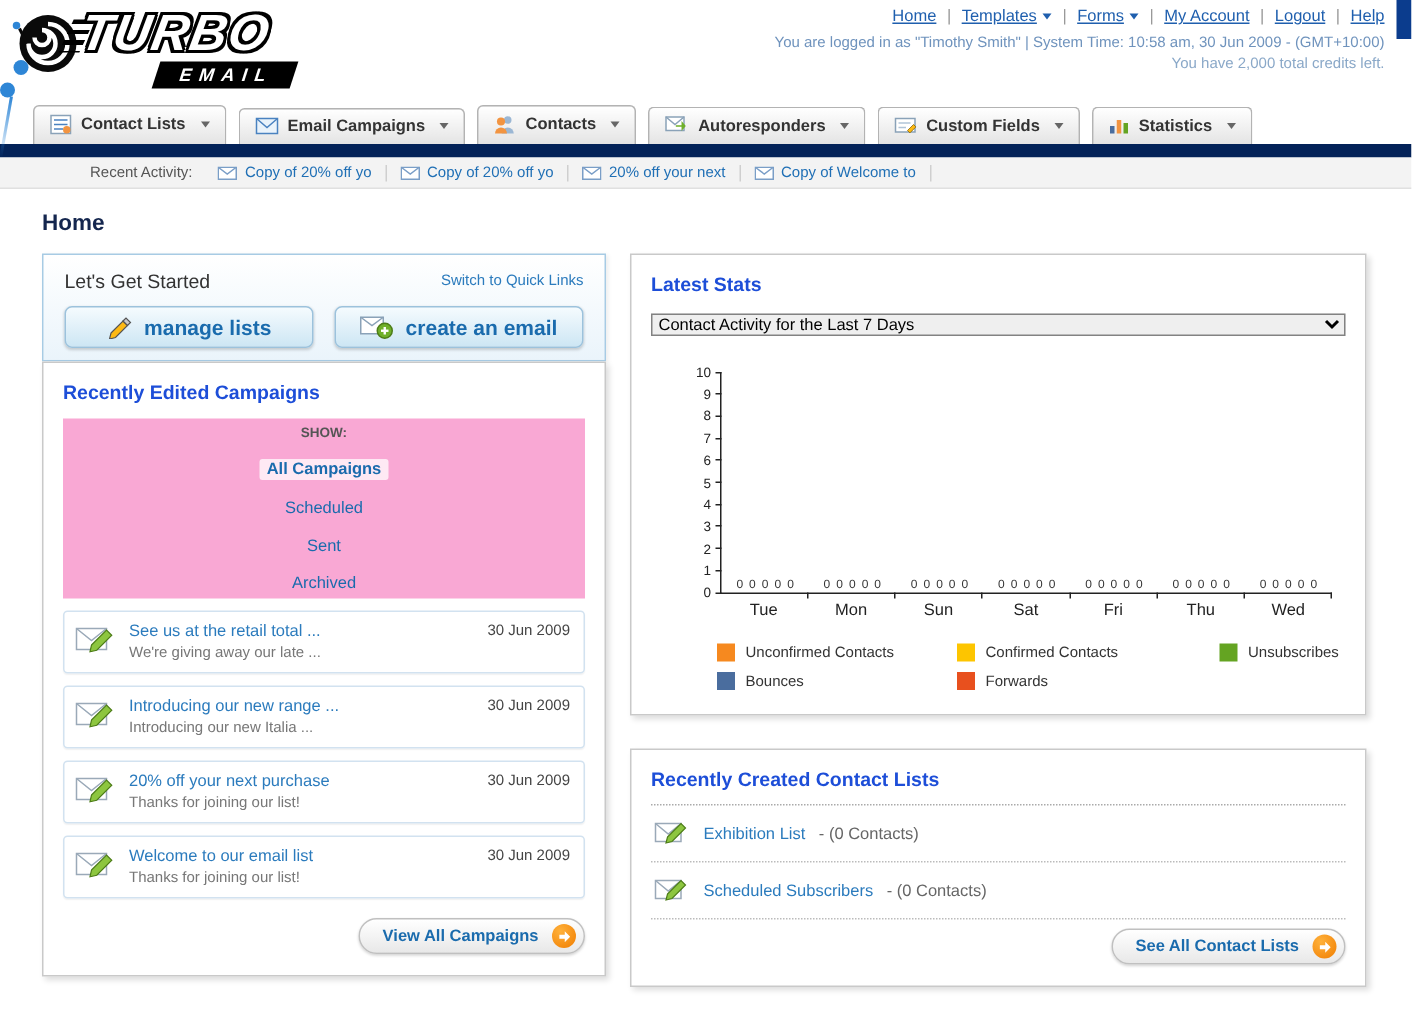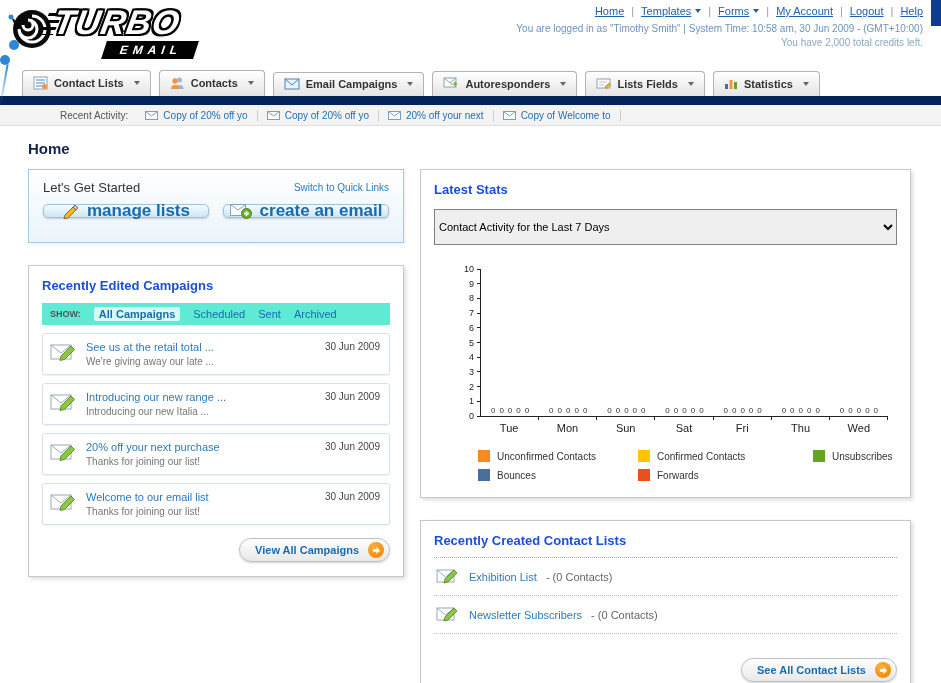--- a/index.html
+++ b/index.html
@@ -59,33 +59,33 @@
   .main { padding:12px 30px 0 28px; }
   .page-title { font-size:15px; font-weight:bold; color:#14264e; margin:2px 0 12px; }
   .columns { display:flex; gap:16px; align-items:flex-start; }
   .col-left { width:376px; flex:0 0 376px; }
   .col-right { flex:1; }
 
   .panel { background:#fff; border:1px solid #c9c9c9; box-shadow:2px 2px 4px rgba(0,0,0,0.14); padding:12px 13px 14px; }
   .panel-title { font-size:13px; color:#1d4ed8; margin-bottom:10px;font-weight:bold; }
 
   
-  .gs-panel { border:1px solid #a7cbe4; background:linear-gradient(#ffffff, #eaf4fb); padding:10px 14px 24px; margin-bottom:22px; box-shadow:1px 1px 3px rgba(0,0,0,0.08); }
+  .gs-panel { border:1px solid #a7cbe4; background:linear-gradient(#ffffff, #eaf4fb); padding:10px 14px 8px; box-shadow:1px 1px 3px rgba(0,0,0,0.08); }
   .gs-header { display:flex; justify-content:space-between; align-items:center; margin-bottom:9px; }
   .gs-title { font-size:13px; color:#333; }
   .gs-switch { font-size:10px; color:#2b7bbd; text-decoration:none; }
   .gs-buttons { display:flex; gap:14px; }
   .gs-btn {
-    flex:1; display:flex; align-items:center; justify-content:center; gap:8px; height:14px;
+    flex:1; display:flex; align-items:center; justify-content:center; gap:8px; height:28px;
     border:1px solid #9cc2dc; border-radius:5px; background:linear-gradient(#f5fbfe, #cde6f4);
-    box-shadow:0 1px 2px rgba(0,0,0,0.18); color:#1a6bad; font-weight:bold; font-size:17px; cursor:pointer;
-  }
-
-  
-  .filter-bar { background:#5eead4; display:flex; align-items:center; gap:13px; padding:4px 8px; font-size:11px; }
+    box-shadow:0 1px 2px rgba(0,0,0,0.18); color:#1a6bad; font-weight:bold; font-size:14px; cursor:pointer;
+  }
+
+  
+  .filter-bar { background:#f9a8d4; display:flex; align-items:center; gap:13px; padding:4px 8px; font-size:11px;flex-direction:column; }
   .show-label { font-size:9px; font-weight:bold; color:#555; }
   .filter-link { color:#1a6bad; text-decoration:none; }
   .filter-link.active { font-weight:bold; background:rgba(255,255,255,0.75); padding:1px 5px; border-radius:2px; }
   .camp-row {
     display:flex; align-items:flex-start; gap:8px; border:1px solid #d2e2f0; border-radius:3px;
     margin-top:8px; padding:7px 9px 7px 7px; box-shadow:0 1px 1px rgba(0,0,0,0.06); cursor:pointer;
   }
   .camp-text { flex:1; min-width:0; }
   .camp-title { color:#2b7bbd; font-size:11px; text-decoration:none; display:block; }
   .camp-sub { color:#777; font-size:10px; margin-top:3px; }
@@ -93,41 +93,41 @@
   .btn-row { display:flex; justify-content:flex-end; margin-top:13px; }
   .pill-btn {
     display:inline-flex; align-items:center; gap:9px; border:1px solid #c0c0c0; border-radius:12px;
     background:linear-gradient(#ffffff, #e8e8e8); padding:3px 5px 3px 15px;
     font-size:11px; font-weight:bold; color:#1a6bad; box-shadow:0 1px 2px rgba(0,0,0,0.18); cursor:pointer;
   }
   .arrow-circle { width:16px; height:16px; border-radius:50%; background:radial-gradient(circle at 35% 30%, #ffb13b, #f07d00); display:flex; align-items:center; justify-content:center; }
 
   
   .stats-panel { margin-bottom:22px; }
-  .stats-select { width:100%; height:36px; font-size:11px; font-family:"Liberation Sans", sans-serif; border:1px solid #828282; margin:2px 0 18px; }
+  .stats-select { width:100%; height:15px; font-size:11px; font-family:"Liberation Sans", sans-serif; border:1px solid #828282; margin:2px 0 18px; }
   .chart { margin:6px 0 0 6px; }
   .plot { position:relative; margin-left:40px; width:408px; height:148px; border-left:1px solid #222; border-bottom:1px solid #222; }
   .y-axis { position:absolute; inset:0; }
   .ytick { position:absolute; right:100%; display:flex; align-items:center; gap:3px; transform:translateY(-50%); font-size:9px; color:#222; }
   .ytick-mark { width:4px; height:1px; background:#222; }
   .zero-groups { position:absolute; left:0; right:0; bottom:1px; display:flex; }
   .zero-group { flex:1; display:flex; justify-content:center; gap:4px; font-size:8px; color:#333; position:relative; }
   .zero-group::after { content:""; position:absolute; right:0; bottom:-5px; width:1px; height:4px; background:#222; }
   .x-labels { display:flex; margin-left:40px; width:408px; }
   .xlabel { flex:1; text-align:center; font-size:11px; color:#222; padding-top:5px; }
   .legend { margin:16px 0 2px 44px; display:grid; grid-template-columns:150px 165px auto; gap:7px 10px; font-size:10px; color:#333; }
   .legend-item { display:flex; align-items:center; gap:7px; }
   .legend-swatch { width:12px; height:12px; flex:0 0 12px; }
 
   
   .cl-title { border-bottom:1px dotted #aaa; padding-bottom:9px; margin-bottom:0; }
   .list-row { display:flex; align-items:center; gap:9px; padding:9px 2px; border-bottom:1px dotted #bbb; font-size:11px; cursor:pointer; }
   .list-name { color:#2b7bbd; text-decoration:none; }
   .list-detail { color:#666; }
-  .cl-btn-row { margin-top:24px; }
+  .cl-btn-row { margin-top:6px; }
 </style>
 </head>
 <body>
 
 <div class="corner-strip"></div>
 <div class="trail-dot"></div>
 <div class="trail-line"></div>
 
 <div class="header">
   <div class="logo">
@@ -177,54 +177,54 @@
       <rect x="1" y="1" width="13" height="12" fill="#fff" stroke="#8aa2b8"></rect>
       <line x1="3" y1="4" x2="12" y2="4" stroke="#4a82c0"></line>
       <line x1="3" y1="7" x2="12" y2="7" stroke="#4a82c0"></line>
       <line x1="3" y1="10" x2="9" y2="10" stroke="#4a82c0"></line>
       <circle cx="11.5" cy="10.5" r="2.5" fill="#f29441"></circle>
     </svg>
     <span>Contact Lists</span>
     <span class="chev"></span>
   </div>
   <div class="nav-tab">
+    <svg width="16" height="12" viewBox="0 0 16 12">
+      <rect x="1" y="1" width="14" height="10" fill="#eaf3fb" stroke="#4a82c0"></rect>
+      <path d="M1,1 L8,7 L15,1" fill="none" stroke="#4a82c0"></path>
+    </svg>
+    <span>Email Campaigns</span>
+    <span class="chev"></span>
+  </div>
+  <div class="nav-tab">
     <svg width="15" height="14" viewBox="0 0 15 14">
       <circle cx="9.5" cy="4" r="2.5" fill="#9bb7d4"></circle>
         <path d="M5.5,13 a4,4 0 0,1 8,0 z" fill="#9bb7d4"></path>
       <circle cx="5" cy="5" r="2.7" fill="#f29441"></circle>
         <path d="M1,13 a4,4 0 0,1 8,0 z" fill="#f29441"></path>
     </svg>
     <span>Contacts</span>
-    <span class="chev"></span>
-  </div>
-  <div class="nav-tab">
-    <svg width="16" height="12" viewBox="0 0 16 12">
-      <rect x="1" y="1" width="14" height="10" fill="#eaf3fb" stroke="#4a82c0"></rect>
-      <path d="M1,1 L8,7 L15,1" fill="none" stroke="#4a82c0"></path>
-    </svg>
-    <span>Email Campaigns</span>
     <span class="chev"></span>
   </div>
   <div class="nav-tab">
     <svg width="16" height="13" viewBox="0 0 16 13">
       <rect x="1" y="1" width="12" height="9" fill="#fff" stroke="#8aa2b8"></rect>
       <path d="M1,1 L7,6 L13,1" fill="none" stroke="#8aa2b8"></path>
       <path d="M9,10 h4 v-3 l3,3.5 -3,3.5 v-3 h-4 z" fill="#6fb02a" transform="translate(-1,-3) scale(0.95)"></path>
     </svg>
     <span>Autoresponders</span>
     <span class="chev"></span>
   </div>
   <div class="nav-tab">
     <svg width="15" height="13" viewBox="0 0 15 13">
       <rect x="1" y="2" width="13" height="9" fill="#fff" stroke="#8aa2b8"></rect>
       <line x1="3" y1="5" x2="11" y2="5" stroke="#b0c4d8"></line>
       <line x1="3" y1="8" x2="8" y2="8" stroke="#b0c4d8"></line>
       <path d="M9,11 l4,-4 l1.6,1.6 l-4,4 z" fill="#fdb913" stroke="#806000" stroke-width="0.5" transform="translate(0,-1)"></path>
     </svg>
-    <span>Lists Fields</span>
+    <span>Custom Fields</span>
     <span class="chev"></span>
   </div>
   <div class="nav-tab">
     <svg width="14" height="13" viewBox="0 0 14 13">
       <rect x="1" y="7" width="3" height="5" fill="#4a6d9e"></rect>
       <rect x="5.5" y="3" width="3" height="9" fill="#f29441"></rect>
       <rect x="10" y="5" width="3" height="7" fill="#64a422"></rect>
     </svg>
     <span>Statistics</span>
     <span class="chev"></span>
@@ -527,21 +527,21 @@
           <a class="list-name">Exhibition List</a>
           <span class="list-detail">- (0 Contacts)</span>
         </div>
 
         <div class="list-row">
           <svg width="24" height="19" viewBox="0 0 24 19">
             <rect x="1" y="3" width="17" height="12" fill="#fff" stroke="#9aa9b8"></rect>
             <path d="M1,3 L9.5,10 L18,3" fill="none" stroke="#9aa9b8"></path>
             <path d="M10,15 l9,-9 l3,3 l-9,9 l-4,1 z" fill="#8dc63f" stroke="#4d7d18" stroke-width="0.8" transform="translate(-1,-3)"></path>
           </svg>
-          <a class="list-name">Newsletter Subscribers</a>
+          <a class="list-name">Scheduled Subscribers</a>
           <span class="list-detail">- (0 Contacts)</span>
         </div>
 
         <div class="btn-row cl-btn-row">
           <div class="pill-btn">
             <span>See All Contact Lists</span>
             <span class="arrow-circle">
               <svg width="9" height="9" viewBox="0 0 10 10">
                   <path d="M1,3.6 h4 v-2.6 l4,4 -4,4 v-2.6 h-4 z" fill="#fff"></path>
                 </svg>

